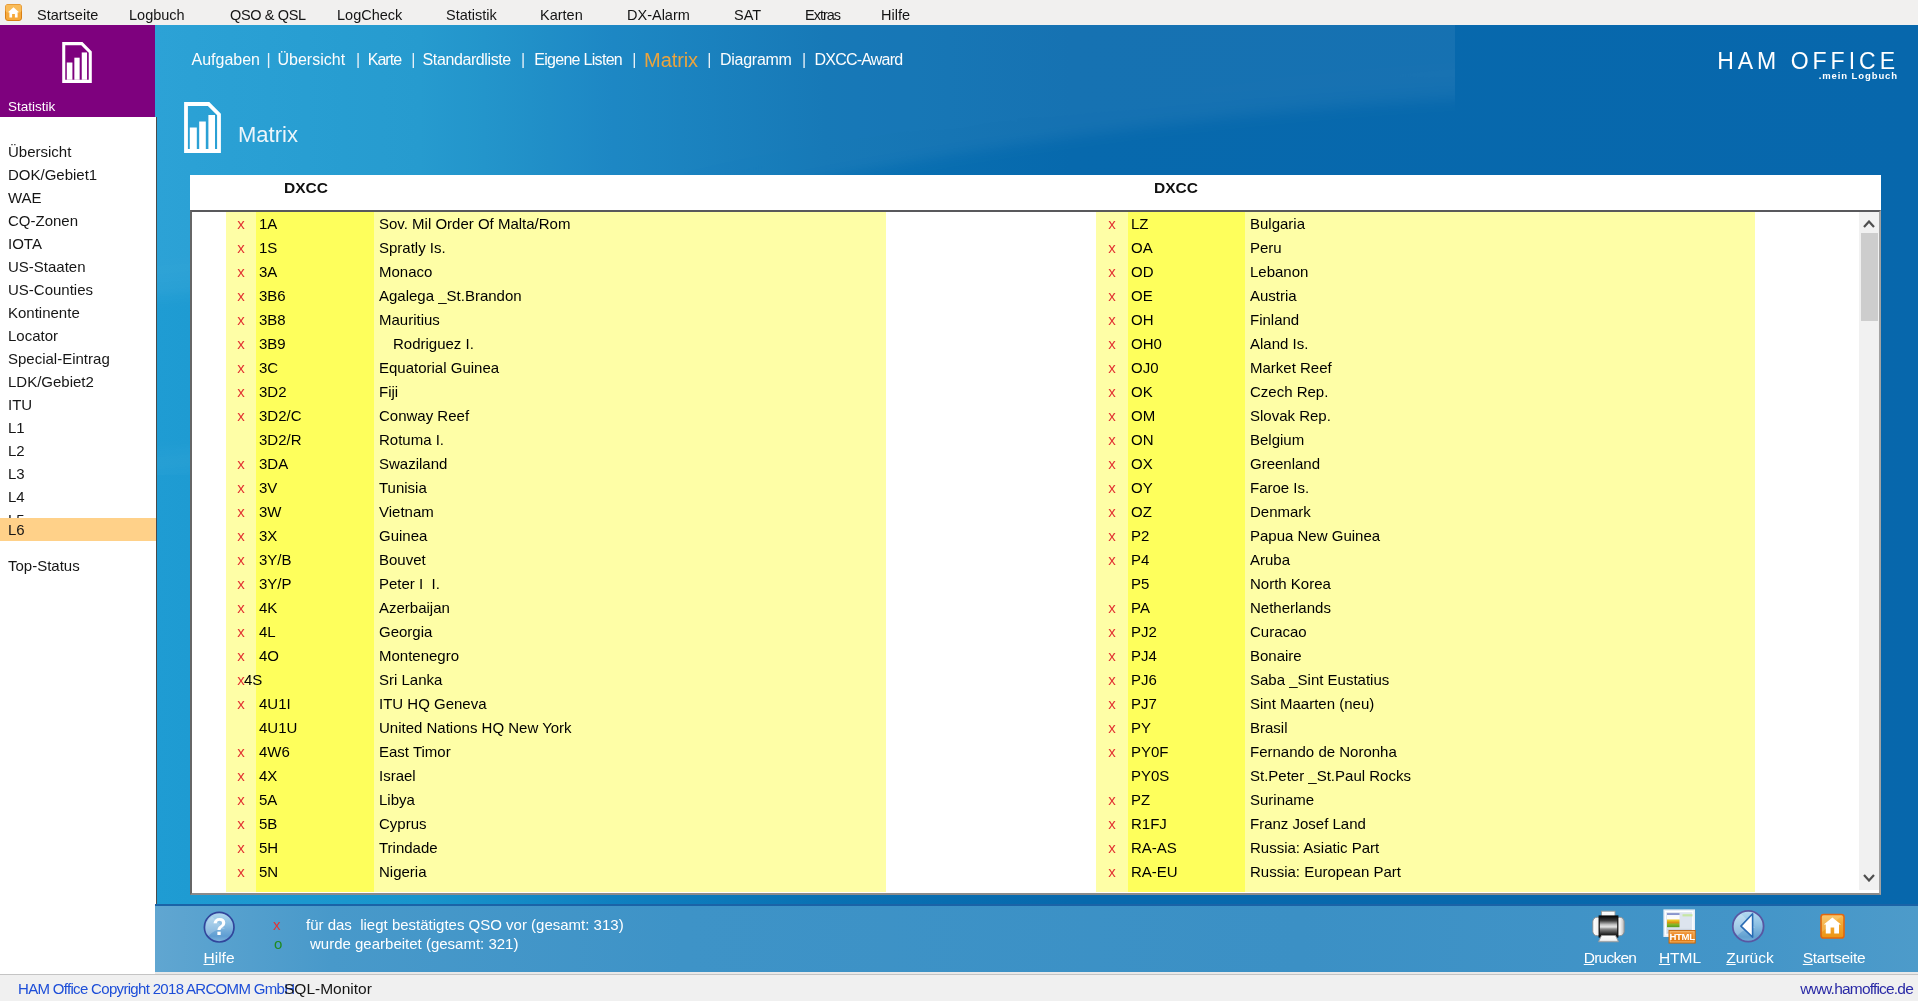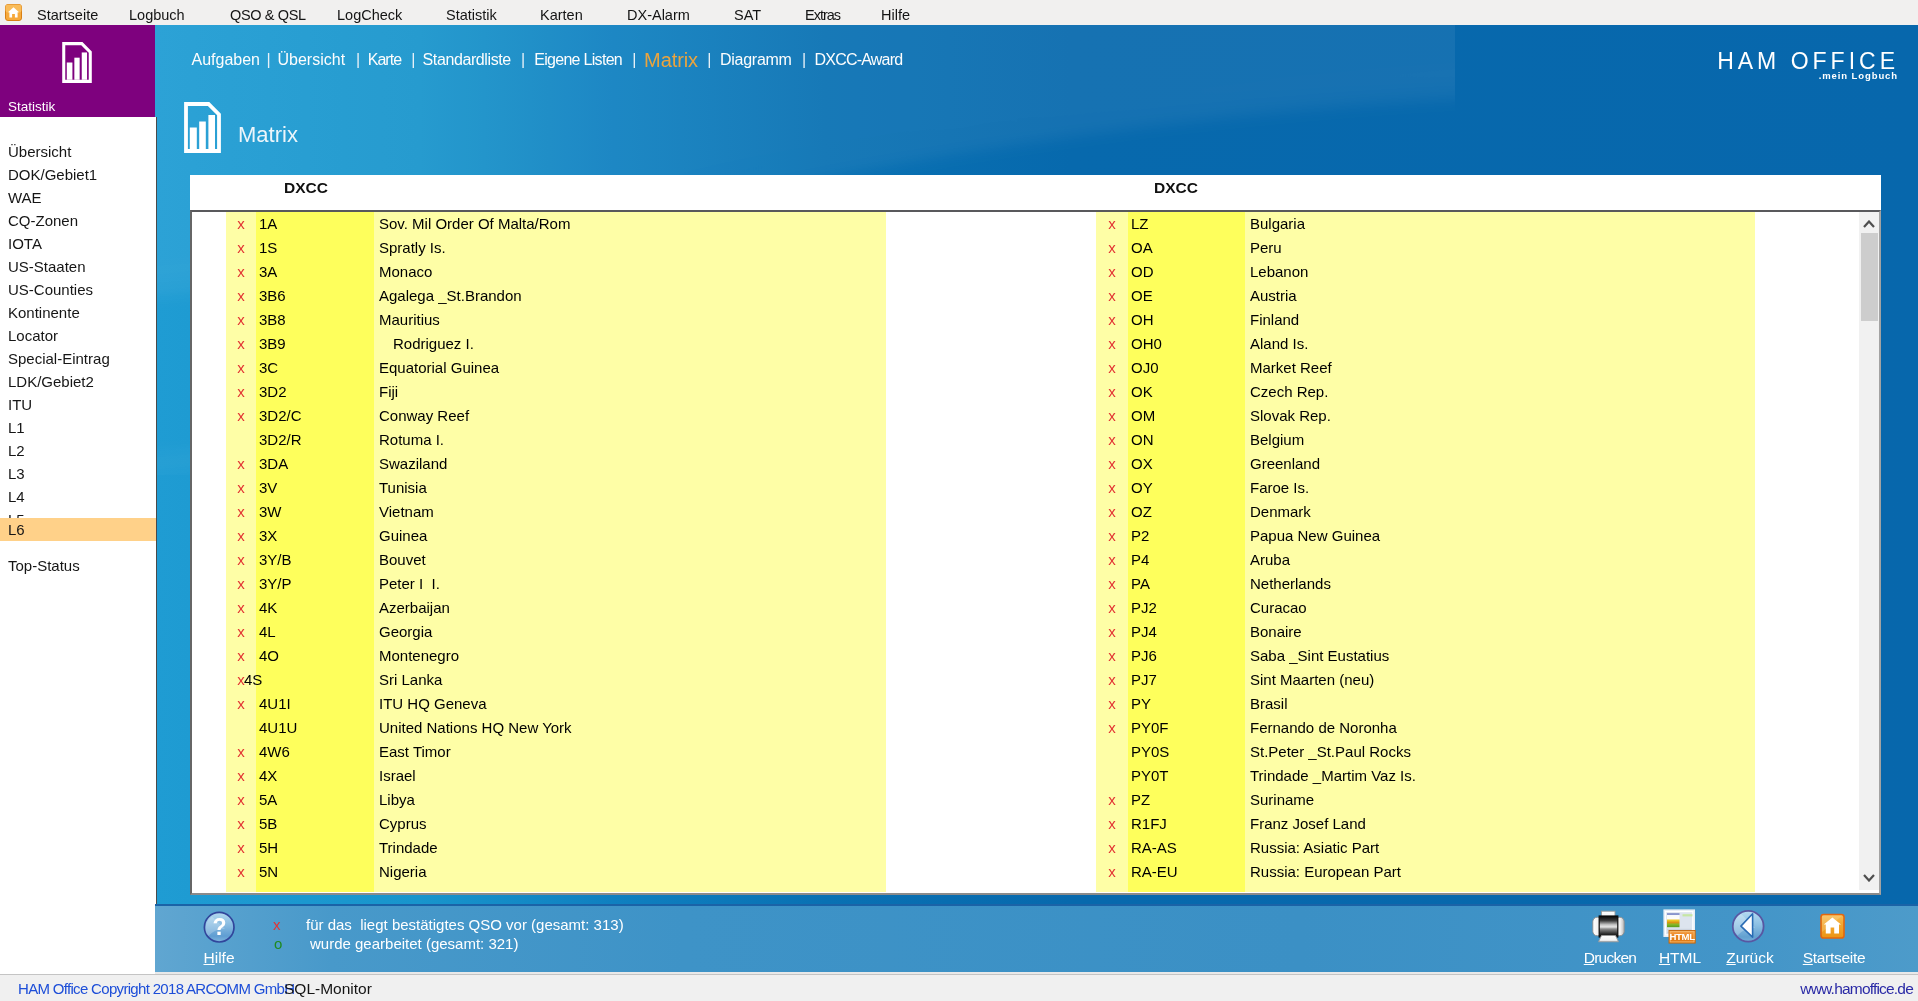--- a/index.html
+++ b/index.html
@@ -368,20 +368,25 @@
           <span class="rx" style="width:32px">x</span>
           <span class="rp" style="left:35px">P2</span>
           <span class="rn" style="left:154px">Papua New Guinea</span>
         </div>
 <div class="row">
           <span class="rx" style="width:32px">x</span>
           <span class="rp" style="left:35px">P4</span>
           <span class="rn" style="left:154px">Aruba</span>
         </div>
 <div class="row">
+          <span class="rx" style="width:32px"></span>
+          <span class="rp" style="left:35px">P5</span>
+          <span class="rn" style="left:154px">North Korea</span>
+        </div>
+<div class="row">
           <span class="rx" style="width:32px">x</span>
           <span class="rp" style="left:35px">PA</span>
           <span class="rn" style="left:154px">Netherlands</span>
         </div>
 <div class="row">
           <span class="rx" style="width:32px">x</span>
           <span class="rp" style="left:35px">PJ2</span>
           <span class="rn" style="left:154px">Curacao</span>
         </div>
 <div class="row">
@@ -406,25 +411,20 @@
         </div>
 <div class="row">
           <span class="rx" style="width:32px">x</span>
           <span class="rp" style="left:35px">PY0F</span>
           <span class="rn" style="left:154px">Fernando de Noronha</span>
         </div>
 <div class="row">
           <span class="rx" style="width:32px"></span>
           <span class="rp" style="left:35px">PY0S</span>
           <span class="rn" style="left:154px">St.Peter _St.Paul Rocks</span>
-        </div>
-<div class="row">
-          <span class="rx" style="width:32px"></span>
-          <span class="rp" style="left:35px">PY0T</span>
-          <span class="rn" style="left:154px">Trindade _Martim Vaz Is.</span>
         </div>
 <div class="row">
           <span class="rx" style="width:32px">x</span>
           <span class="rp" style="left:35px">PZ</span>
           <span class="rn" style="left:154px">Suriname</span>
         </div>
 <div class="row">
           <span class="rx" style="width:32px">x</span>
           <span class="rp" style="left:35px">R1FJ</span>
           <span class="rn" style="left:154px">Franz Josef Land</span>

